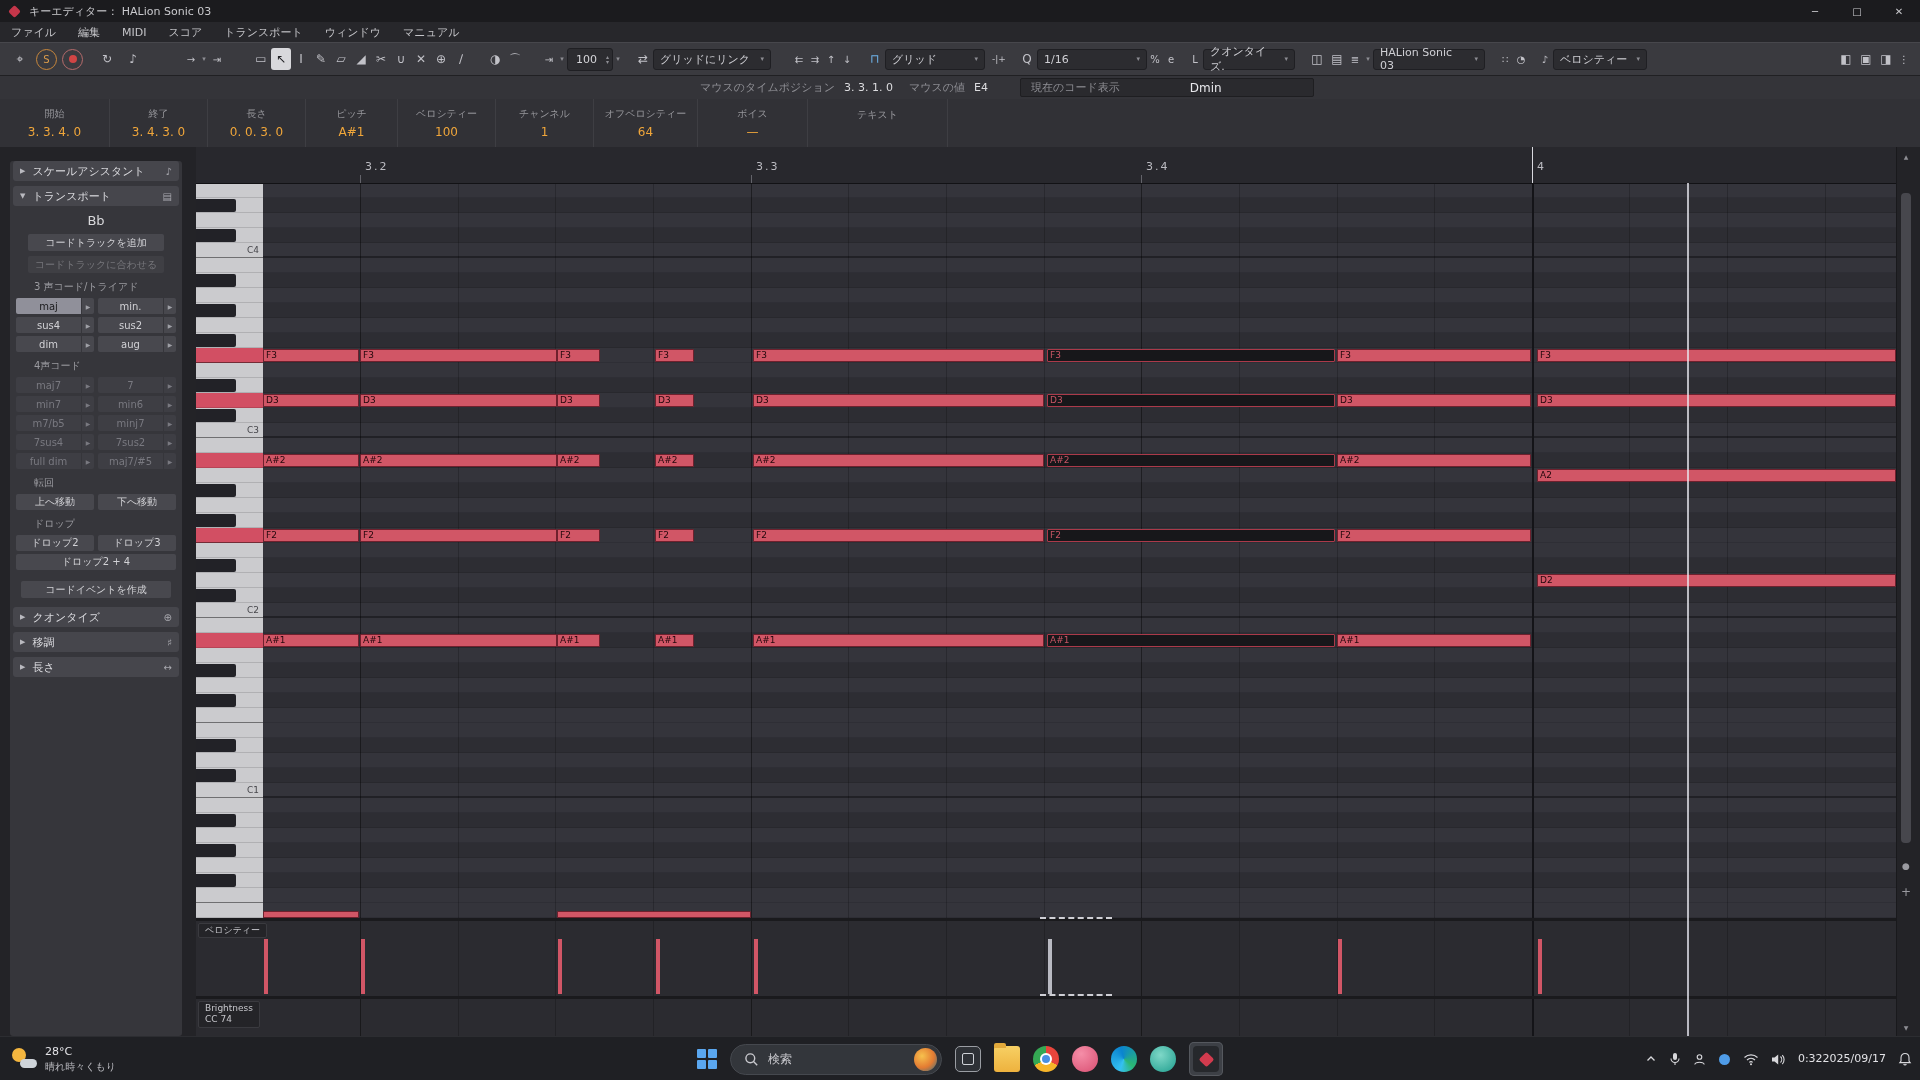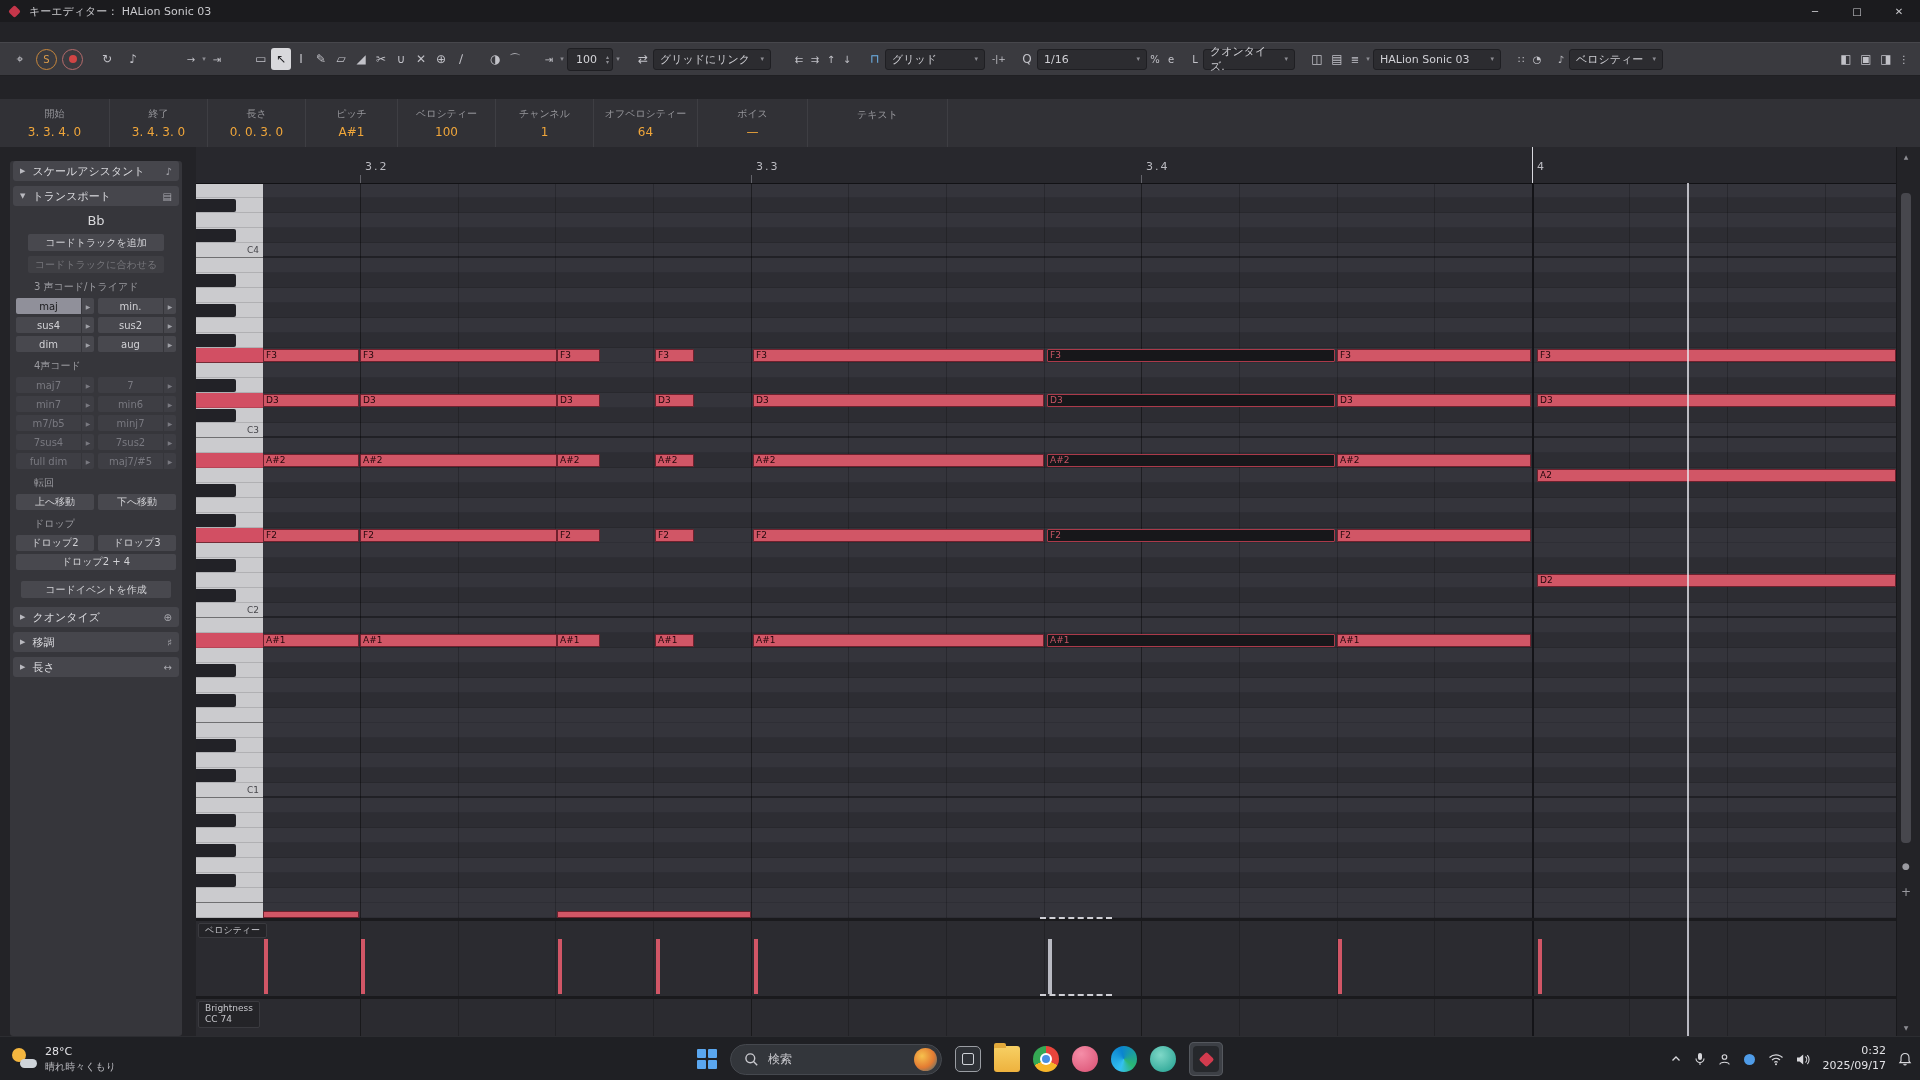--- a/index.html
+++ b/index.html
@@ -155,38 +155,47 @@
   .ic-chrome{border-radius:50%;background:conic-gradient(#e8453c 0 120deg,#f7b529 0 240deg,#34a853 0 360deg)}
   .ic-chrome:before{content:"";position:absolute;left:7px;top:7px;width:12px;height:12px;border-radius:50%;background:#fff}
   .ic-chrome:after{content:"";position:absolute;left:9px;top:9px;width:8px;height:8px;border-radius:50%;background:#4a90e2}
   .ic-pink{border-radius:50%;background:radial-gradient(circle at 35% 30%,#f58ea8,#d94f72)}
   .ic-edge{border-radius:50%;background:conic-gradient(from 200deg,#35c1f1,#0a84d0 40%,#2bb673 80%,#35c1f1)}
   .ic-teal{border-radius:50%;background:radial-gradient(circle at 40% 35%,#7fd8c8,#1f9e8e)}
   .activeapp{background:#3d4046;border-radius:5px;padding:4px;box-shadow:inset 0 0 0 1px #55585e;display:flex}
   .ic-cubase{background:#26282c;display:flex;align-items:center;justify-content:center;border-radius:4px}
   .ic-cubase i{width:11px;height:11px;background:#d23b4e;transform:rotate(45deg);border-radius:2px}
   .tbright{position:absolute;right:8px;top:0;bottom:0;display:flex;align-items:center;gap:12px;color:#d8d8dc}
-  .clockblk{display:flex;flex-direction:column;align-items:flex-end;font-size:11px;line-height:1.35;color:#e2e2e6}
+  .clockblk{display:flex;flex-direction:row;align-items:flex-end;font-size:11px;line-height:1.35;color:#e2e2e6}
   .trayico{display:flex;align-items:center;justify-content:center}
 </style>
 </head>
 <body>
 
 <div class="screen">
 
   <div class="titlebar">
     <span class="appdiamond"></span>
     <span class="tb-title">キーエディター： HALion Sonic 03</span>
     <div class="winctl">
       <span>─</span>
       <span>□</span>
       <span>✕</span>
     </div>
   </div>
 
+  <div class="menubar" id="menubar">
+      <div class="mitem">ファイル</div>
+      <div class="mitem">編集</div>
+      <div class="mitem">MIDI</div>
+      <div class="mitem">スコア</div>
+      <div class="mitem">トランスポート</div>
+      <div class="mitem">ウィンドウ</div>
+      <div class="mitem">マニュアル</div>
+    </div>
 
   <div class="toolbar">
     <span class="tbi" style="margin-left:2px">⌖</span>
     <span class="tbi round solo" style="margin-left:6px">S</span>
     <span class="tbi round rec" style="margin-left:5px">
         <span class="dot"></span>
       </span>
     <span class="tbi" style="margin-left:14px">↻</span>
     <span class="tbi" style="margin-left:6px">♪</span>
 
@@ -248,39 +257,49 @@
     <span class="tbi sm" style="margin-left:8px">L</span>
     <div class="tbdrop" style="width:92px">
       <span>クオンタイズ.</span>
       <span class="caret">▾</span>
     </div>
 
     <span class="tbi" style="margin-left:12px">◫</span>
     <span class="tbi">▤</span>
     <span class="tbi sm">≣</span>
     <span class="tbcaret">▾</span>
-    <div class="tbdrop" style="width:128px">
+    <div class="tbdrop" style="width:112px">
       <span>HALion Sonic 03</span>
       <span class="caret">▾</span>
     </div>
 
     <span class="tbi sm" style="margin-left:12px">∷</span>
     <span class="tbi sm">◔</span>
     <span class="tbi sm" style="margin-left:8px">♪</span>
     <div class="tbdrop" style="width:94px">
       <span>ベロシティー</span>
       <span class="caret">▾</span>
     </div>
 
     <span class="tbi" style="margin-left:auto">◧</span>
     <span class="tbi">▣</span>
     <span class="tbi">◨</span>
     <span class="tbi sm">⋮</span>
   </div>
 
+  <div class="statusrow">
+    <span style="margin-left:700px">マウスのタイムポジション</span>
+    <span class="statusval">3. 3. 1. 0</span>
+    <span>マウスの値</span>
+    <span class="statusval">E4</span>
+    <div class="chordpanel">
+      <span>現在のコード表示</span>
+      <span class="chordval">Dmin</span>
+    </div>
+  </div>
 
   <div class="inforow" id="inforow">
       <div class="icol" style="width: 110px;">
         <div class="lab">開始</div>
         <div class="val">3. 3. 4. 0</div>
       </div>
       <div class="icol" style="width: 98px;">
         <div class="lab">終了</div>
         <div class="val">3. 4. 3. 0</div>
       </div>

